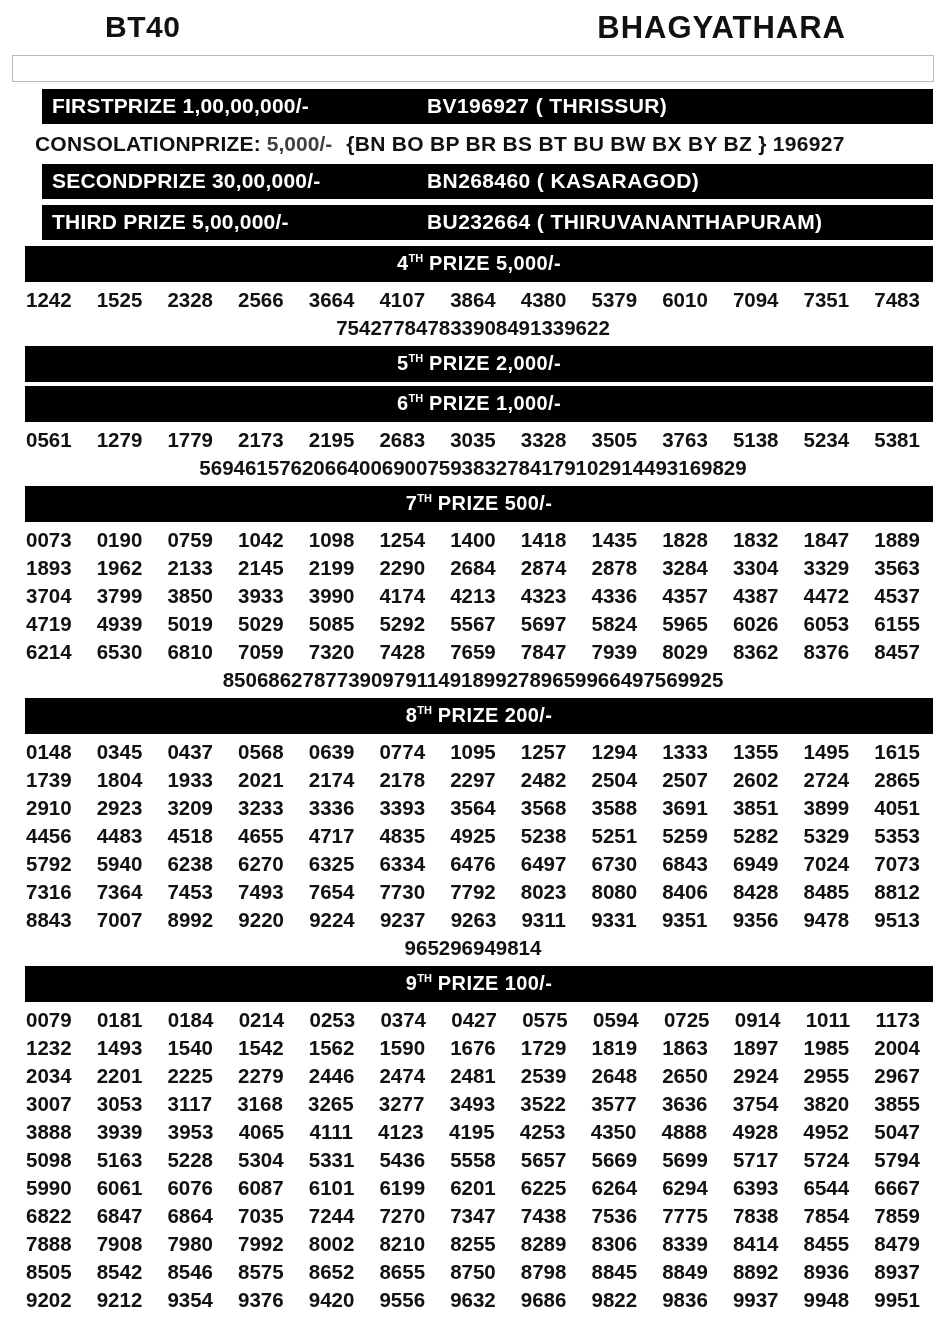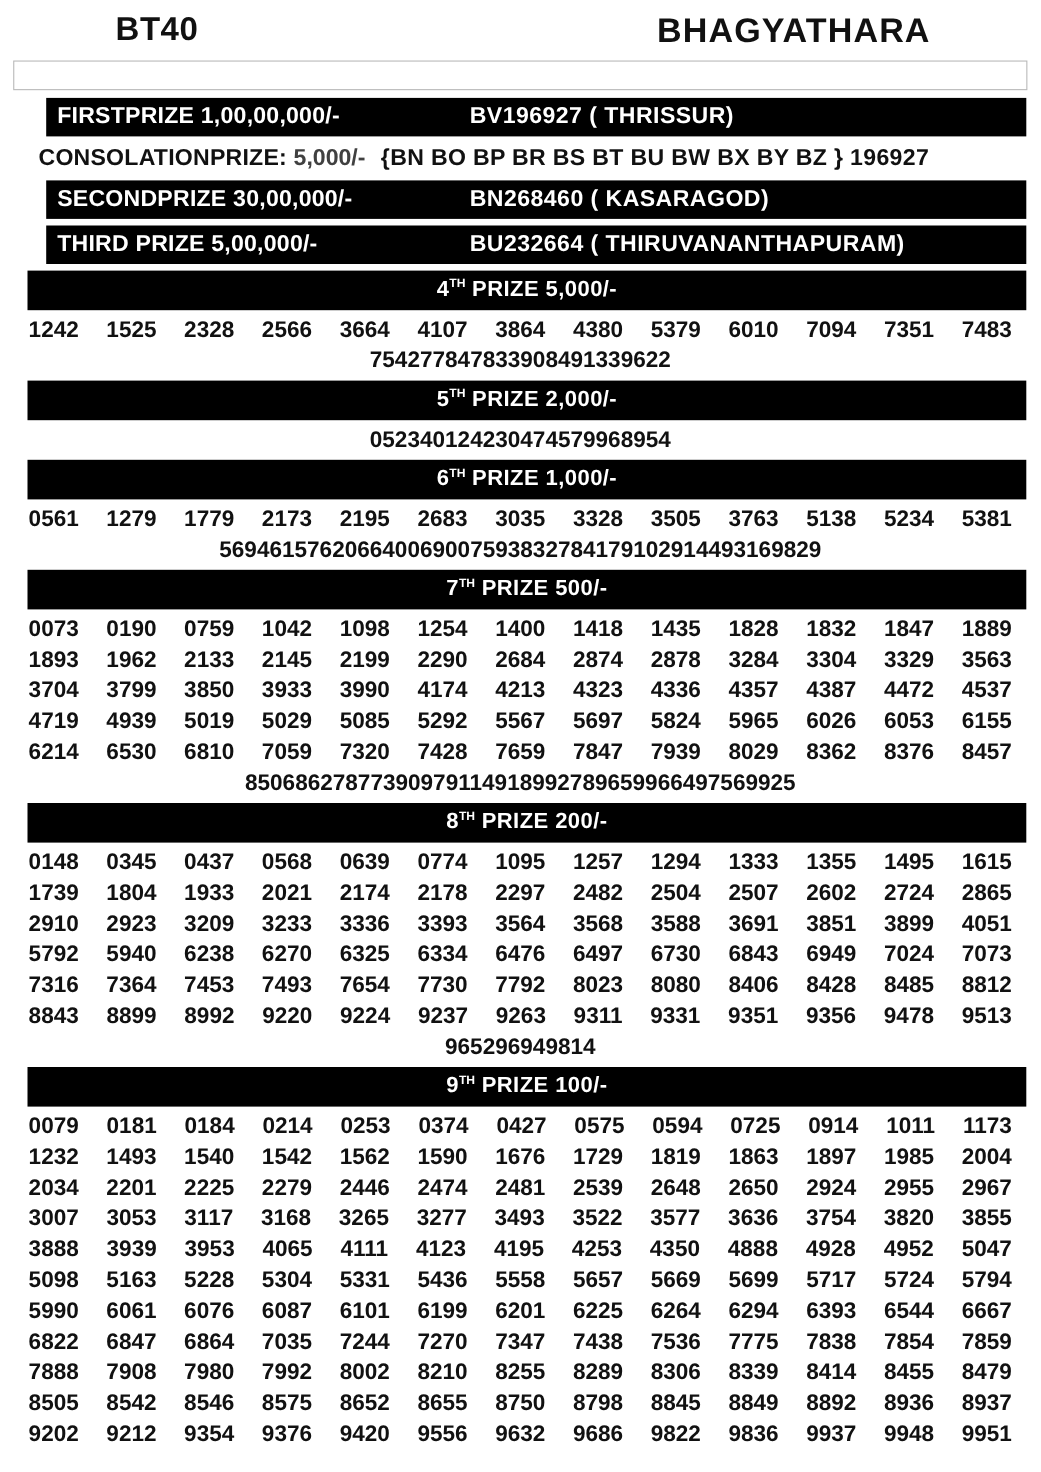--- a/index.html
+++ b/index.html
@@ -130,28 +130,20 @@
       </div>
       <div class="num-row partial">
         <span class="num">7542</span>
         <span class="num">7784</span>
         <span class="num">7833</span>
         <span class="num">9084</span>
         <span class="num">9133</span>
         <span class="num">9622</span>
       </div>
       <div class="section-header"><span>5</span><sup>TH</sup><span> PRIZE 2,000/-</span></div>
-      <div class="num-row partial">
-        <span class="num">0523</span>
-        <span class="num">4012</span>
-        <span class="num">4230</span>
-        <span class="num">4745</span>
-        <span class="num">7996</span>
-        <span class="num">8954</span>
-      </div>
       <div class="section-header"><span>6</span><sup>TH</sup><span> PRIZE 1,000/-</span></div>
       <div class="num-row full">
         <span class="num">0561</span>
         <span class="num">1279</span>
         <span class="num">1779</span>
         <span class="num">2173</span>
         <span class="num">2195</span>
         <span class="num">2683</span>
         <span class="num">3035</span>
         <span class="num">3328</span>
@@ -304,20 +296,35 @@
         <span class="num">3393</span>
         <span class="num">3564</span>
         <span class="num">3568</span>
         <span class="num">3588</span>
         <span class="num">3691</span>
         <span class="num">3851</span>
         <span class="num">3899</span>
         <span class="num">4051</span>
       </div>
       <div class="num-row full">
+        <span class="num">4456</span>
+        <span class="num">4483</span>
+        <span class="num">4518</span>
+        <span class="num">4655</span>
+        <span class="num">4717</span>
+        <span class="num">4835</span>
+        <span class="num">4925</span>
+        <span class="num">5238</span>
+        <span class="num">5251</span>
+        <span class="num">5259</span>
+        <span class="num">5282</span>
+        <span class="num">5329</span>
+        <span class="num">5353</span>
+      </div>
+      <div class="num-row full">
         <span class="num">5792</span>
         <span class="num">5940</span>
         <span class="num">6238</span>
         <span class="num">6270</span>
         <span class="num">6325</span>
         <span class="num">6334</span>
         <span class="num">6476</span>
         <span class="num">6497</span>
         <span class="num">6730</span>
         <span class="num">6843</span>
@@ -335,21 +342,21 @@
         <span class="num">7792</span>
         <span class="num">8023</span>
         <span class="num">8080</span>
         <span class="num">8406</span>
         <span class="num">8428</span>
         <span class="num">8485</span>
         <span class="num">8812</span>
       </div>
       <div class="num-row full">
         <span class="num">8843</span>
-        <span class="num">8899</span>
+        <span class="num">7007</span>
         <span class="num">8992</span>
         <span class="num">9220</span>
         <span class="num">9224</span>
         <span class="num">9237</span>
         <span class="num">9263</span>
         <span class="num">9311</span>
         <span class="num">9331</span>
         <span class="num">9351</span>
         <span class="num">9356</span>
         <span class="num">9478</span>

